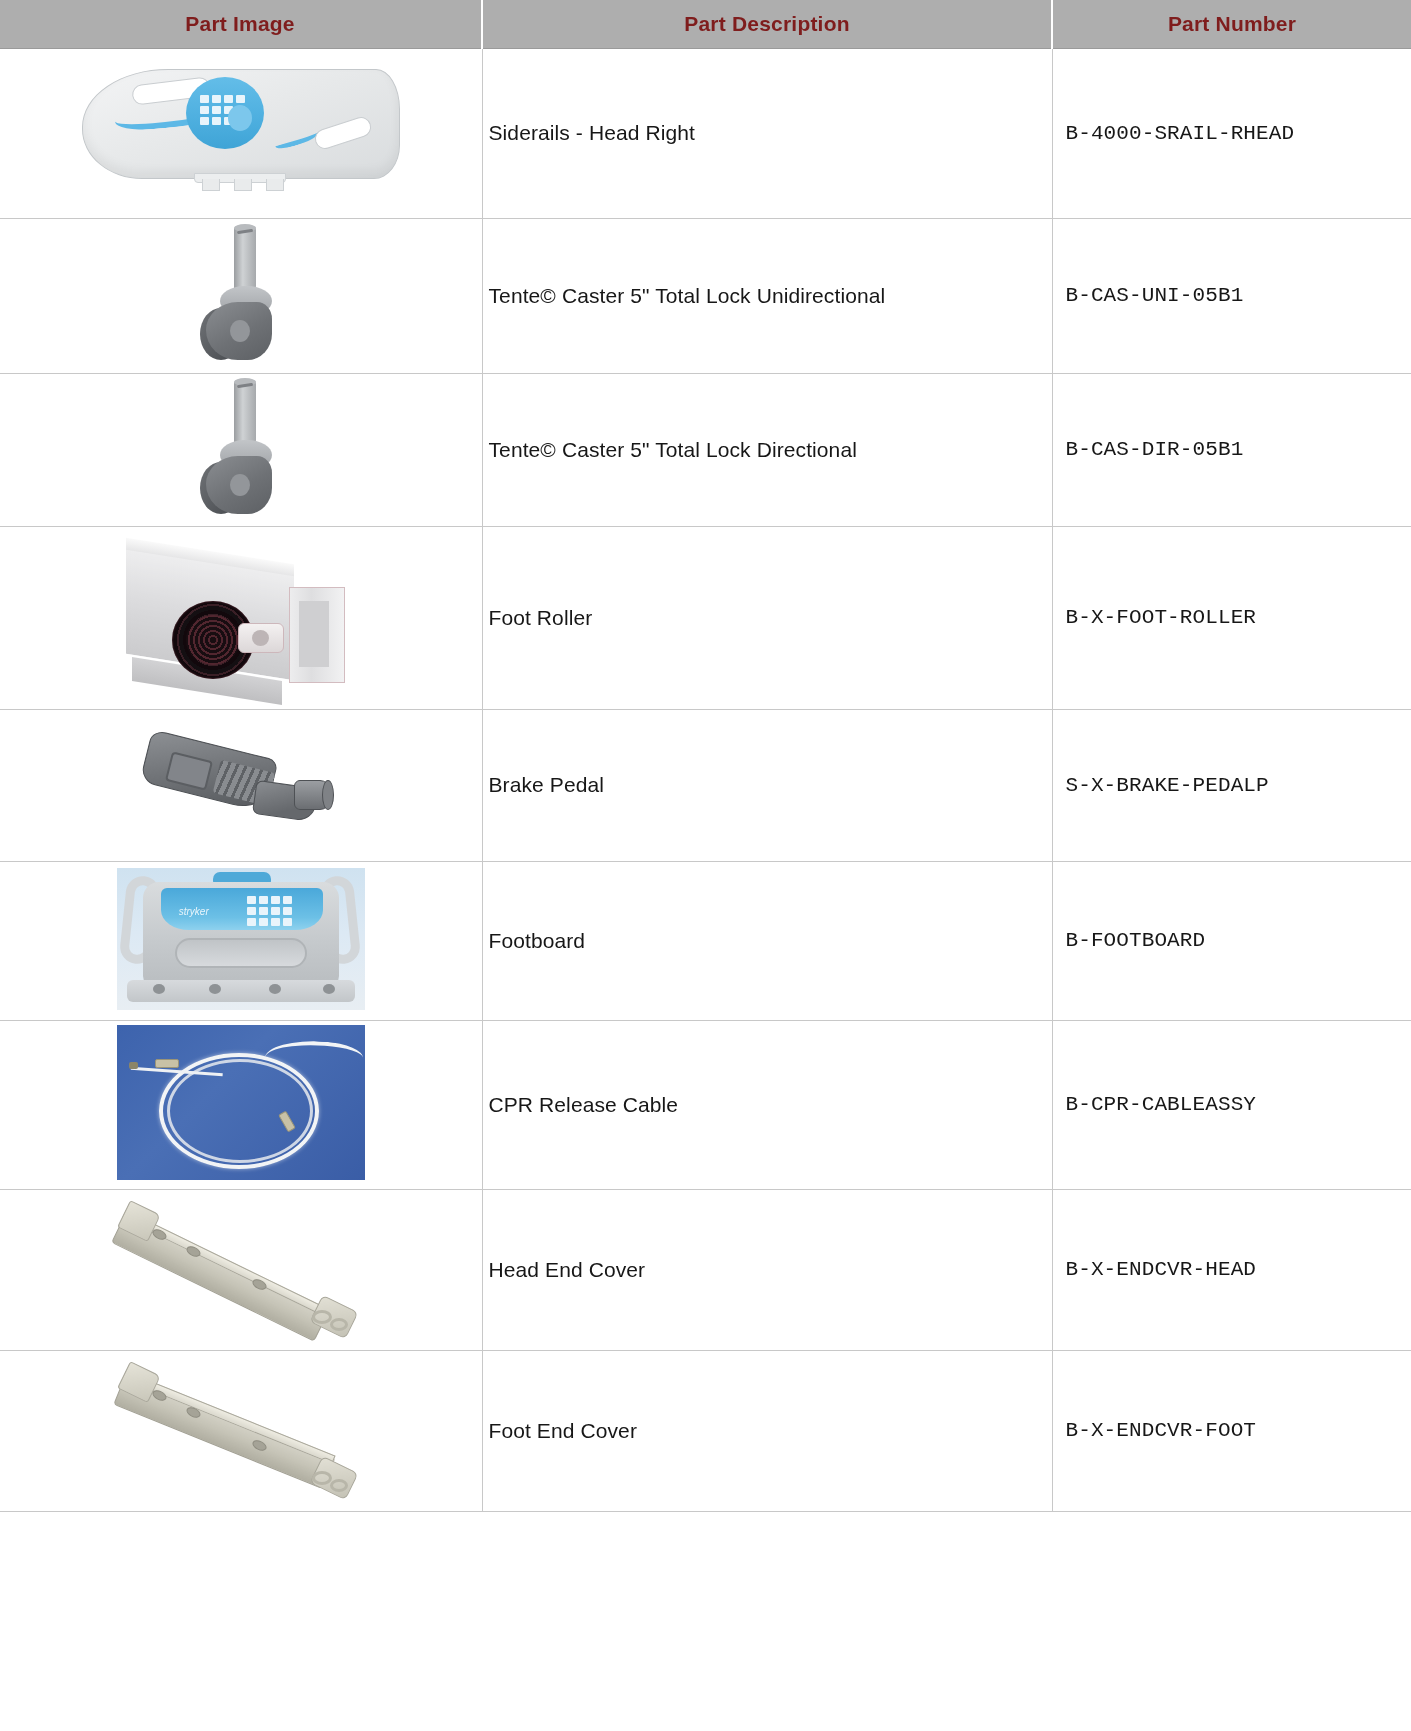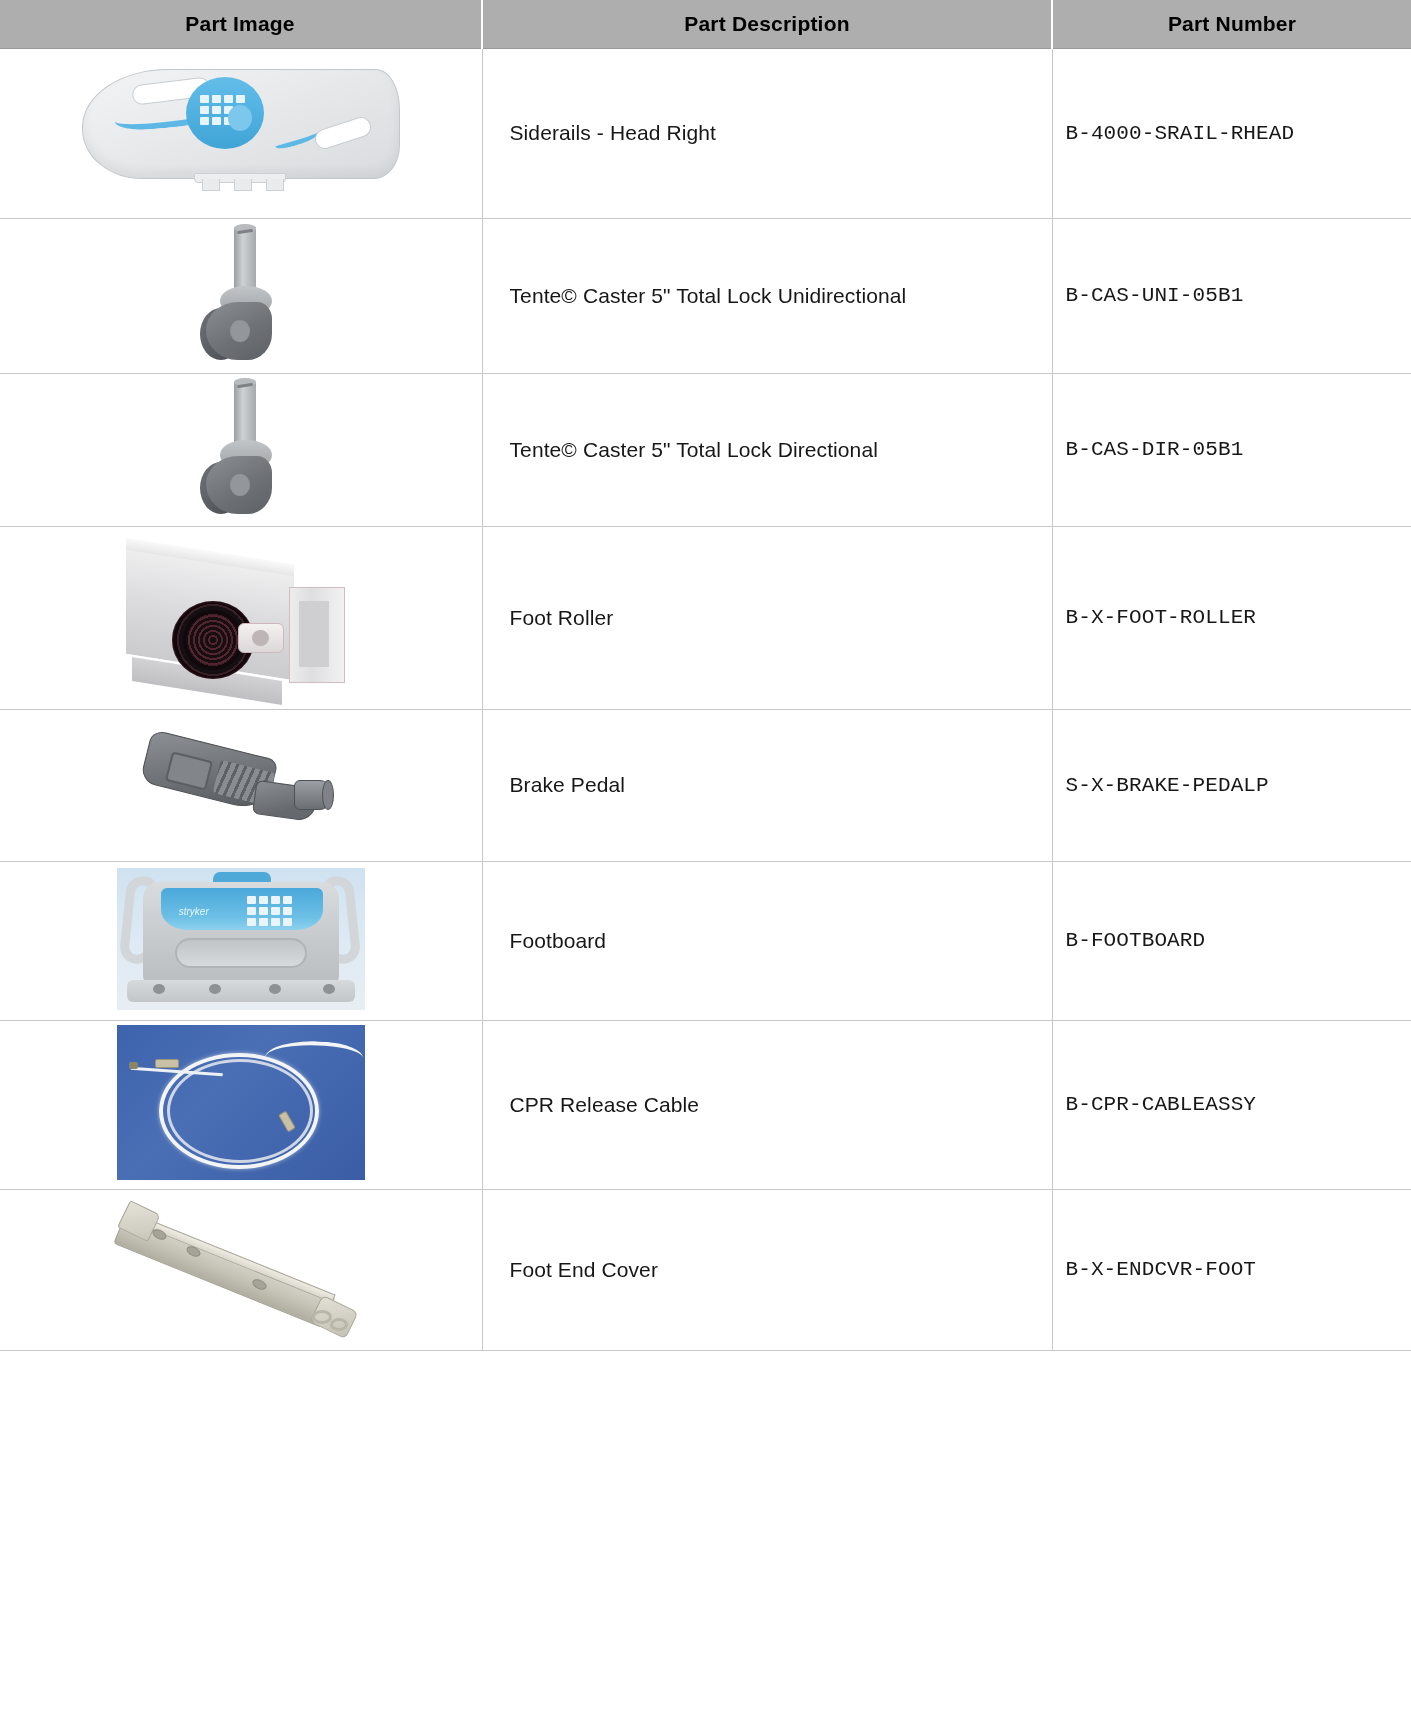--- a/index.html
+++ b/index.html
@@ -19,21 +19,21 @@
     width: 1411px;
     border-collapse: collapse;
     table-layout: fixed;
   }
   col.c-img  { width: 482px; }
   col.c-desc { width: 570px; }
   col.c-num  { width: 359px; }
 
   thead th {
     background: #aeaeae;
-    color: #000000;
+    color: #7f1d1d;
     font-weight: bold;
     font-size: 21px;
     height: 48px;
     text-align: center;
     vertical-align: middle;
     border-right: 2px solid #ffffff;
     border-bottom: 1px solid #9a9a9a;
     letter-spacing: 0.2px;
   }
   thead th:last-child { border-right: none; }
@@ -51,21 +51,21 @@
   td.cell-image {
     padding: 4px 0;
     text-align: center;
   }
   td.cell-desc, td.cell-num {
     font-size: 21px;
     color: #171717;
     padding-left: 14px;
     letter-spacing: 0.1px;
   }
-  td.cell-desc { padding-left: 27px; }
+  td.cell-desc { padding-left: 6px; }
   td.cell-num  { padding-left: 13px; }
 
   .img-wrap {
     position: relative;
     display: inline-block;
   }
 
   
   .srail-head { width: 330px; height: 140px; }
   .srail-head .body {
@@ -585,20 +585,37 @@
             <div class="lead"></div>
             <div class="ferrule"></div>
             <div class="ferrule2"></div>
             <div class="tip"></div>
           </div>
         </td>
         <td class="cell-desc">CPR Release Cable</td>
         <td class="cell-num">B-CPR-CABLEASSY</td>
       </tr>
 
+      <tr style="height:161px">
+        <td class="cell-image">
+          <div class="img-wrap endcover">
+            <div class="bar"></div>
+            <div class="lip"></div>
+            <div class="tab-a"></div>
+            <div class="hole h1"></div>
+            <div class="hole h2"></div>
+            <div class="hole h3"></div>
+            <div class="tab-b"></div>
+            <div class="ring"></div>
+            <div class="ring2"></div>
+          </div>
+        </td>
+        <td class="cell-desc">Head End Cover</td>
+        <td class="cell-num">B-X-ENDCVR-HEAD</td>
+      </tr>
 
       <tr style="height:161px">
         <td class="cell-image">
           <div class="img-wrap endcover foot">
             <div class="bar"></div>
             <div class="lip"></div>
             <div class="tab-a"></div>
             <div class="hole h1"></div>
             <div class="hole h2"></div>
             <div class="hole h3"></div>

